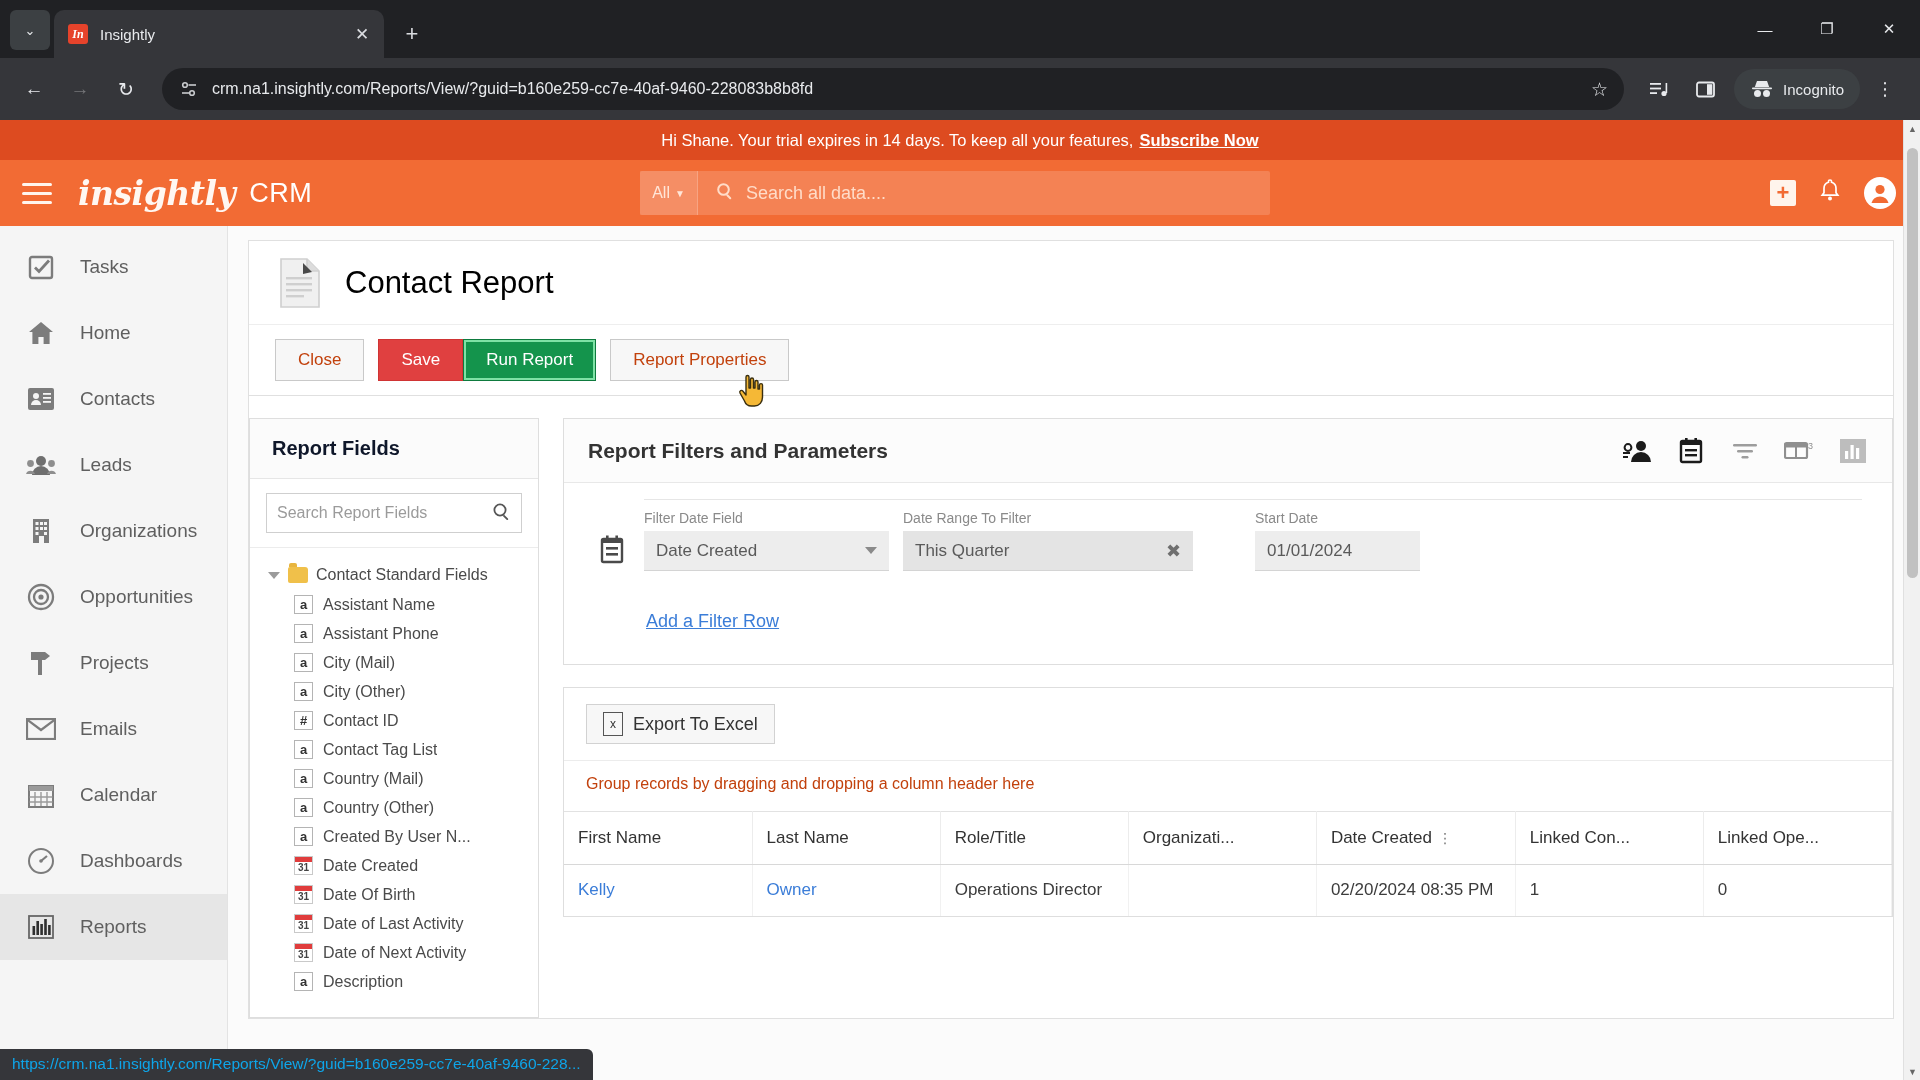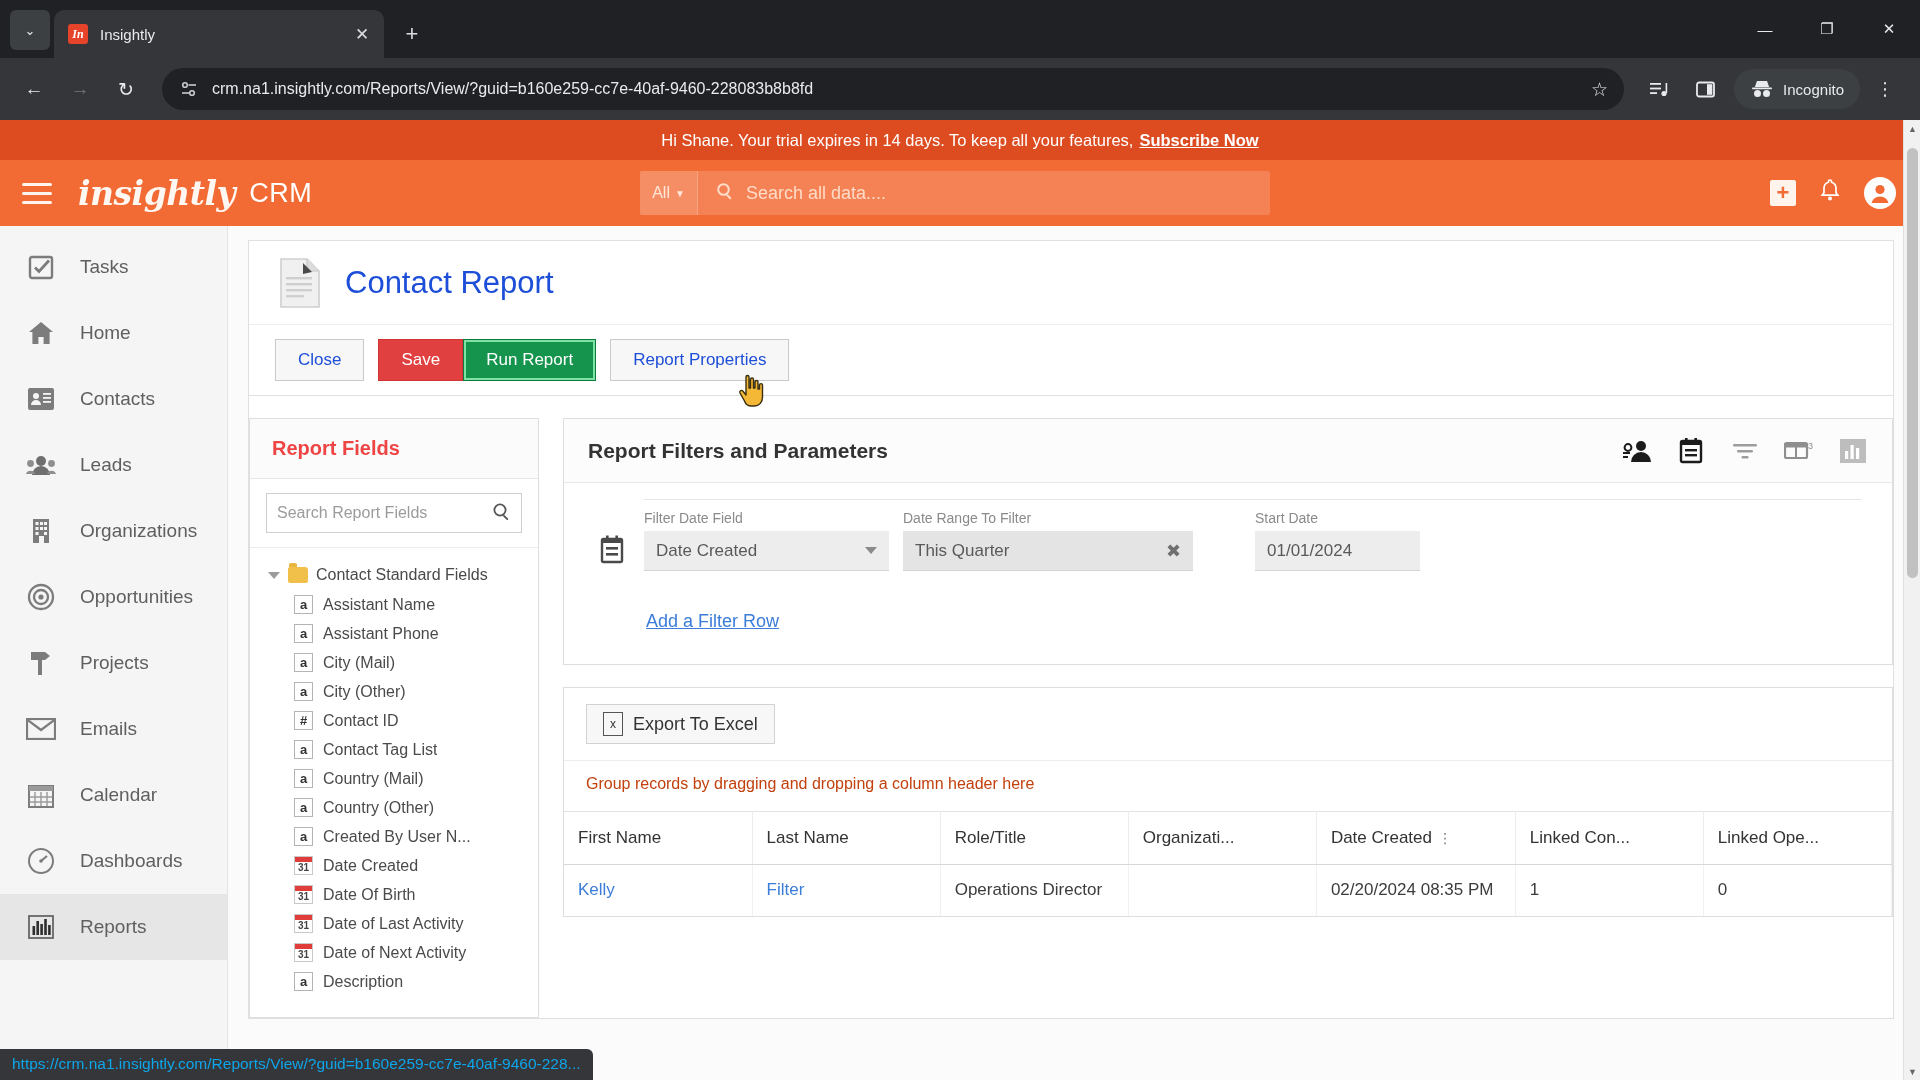--- a/index.html
+++ b/index.html
@@ -137,39 +137,39 @@
   }
   .side-item.active { background:#e6e6e6; border-left: 4px solid #e6e6e6; padding-left: 22px; }
   .side-ic { width: 30px; height: 30px; display:flex; align-items:center; justify-content:center; flex:none; }
 
   
   .main { flex: 1; background:#fbfbfb; padding: 14px 26px 0 20px; position: relative; overflow:hidden; }
   .card { background:#fff; border:1px solid #e0e0e0; }
 
   .rpt-title-bar { display:flex; align-items:center; height: 84px; padding: 0 28px; gap: 22px; border-bottom:1px solid #eee;}
   .rpt-doc-ic { width: 46px; height: 52px; flex:none; }
-  .rpt-title { font-size: 31px; color:#1d4ed8; font-weight: normal; }
+  .rpt-title { font-size: 31px; color:#000000; font-weight: normal; }
 
   .btn-bar { display:flex; align-items:center; gap: 0; padding: 14px 26px; border-bottom:1px solid #e0e0e0; position:relative;}
   .btn {
     height: 42px; padding: 0 22px; font-size: 17px; display:flex; align-items:center;
-    border: 1px solid #c9c9c9; background: #f7f7f7; color:#1d4ed8; cursor:pointer;
+    border: 1px solid #c9c9c9; background: #f7f7f7; color:#c2410c; cursor:pointer;
   }
   .btn.danger { background:#e04040; border-color:#d03434; color:#fff; margin-left: 14px; }
   .btn.success { background:#14944c; border-color:#0e7a3e; color:#fff; box-shadow: 0 0 0 2px #7ee2a5 inset; }
   .btn.plain { margin-left: 14px; }
   .cursor-hand {
     position:absolute; left: 487px; top: 48px; width: 30px; height: 34px; pointer-events:none;
   }
 
   .panels { display:flex; gap: 24px; margin-top: 22px; }
 
   
   .fields-panel { width: 290px; flex:none; background:#fff; border:1px solid #dedede; height: 600px; }
-  .fields-head { padding: 18px 22px; font-size: 20px; font-weight:bold; color:#ef4444; border-bottom:1px solid #e6e6e6; background:#fbfbfb;}
+  .fields-head { padding: 18px 22px; font-size: 20px; font-weight:bold; color:#0f172a; border-bottom:1px solid #e6e6e6; background:#fbfbfb;}
   .fields-search-wrap { padding: 14px 16px; border-bottom:1px solid #ececec; }
   .fields-search {
     width: 100%; height: 40px; border:1px solid #cfcfcf; background:#fff;
     display:flex; align-items:center; padding: 0 10px;
   }
   .fields-search input {
     border:0; outline:0; flex:1; font-size: 16px; color:#333;
     font-family:"Liberation Sans",sans-serif; background:transparent;
   }
   .fields-search input::placeholder { color:#9b9b9b; }
@@ -756,21 +756,21 @@
                       <th>
                         <span>Date Created</span><span class="sort-dots">⋮</span>
                       </th>
                       <th>Linked Con...</th>
                       <th>Linked Ope...</th>
                     </tr>
                   </thead>
                   <tbody>
                     <tr>
                       <td class="linkcell"><a href="#">Kelly</a></td>
-                      <td class="linkcell"><a href="#">Filter</a></td>
+                      <td class="linkcell"><a href="#">Owner</a></td>
                       <td style="max-width:110px">Operations Director</td>
                       <td></td>
                       <td style="max-width:150px">02/20/2024 08:35 PM</td>
                       <td>1</td>
                       <td>0</td>
                     </tr>
                   </tbody>
                 </table>
               </div>
 

